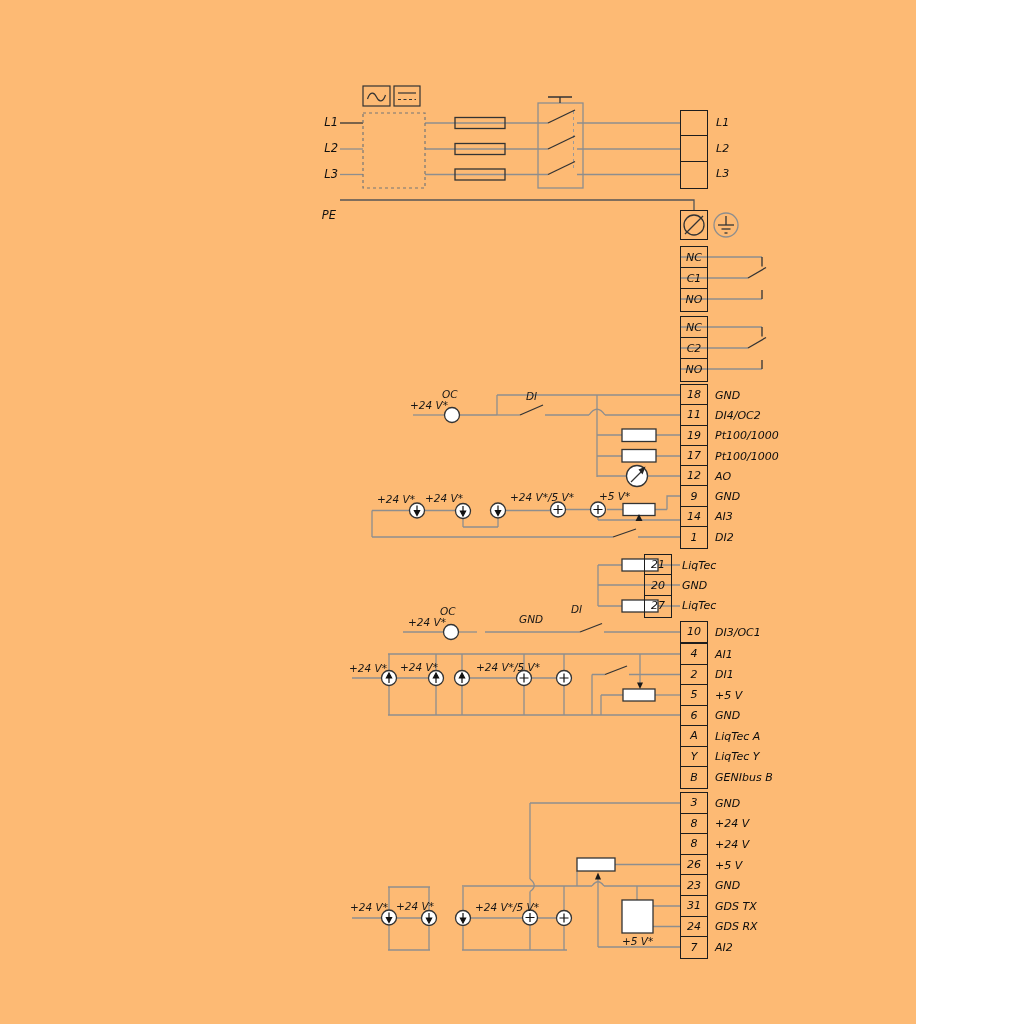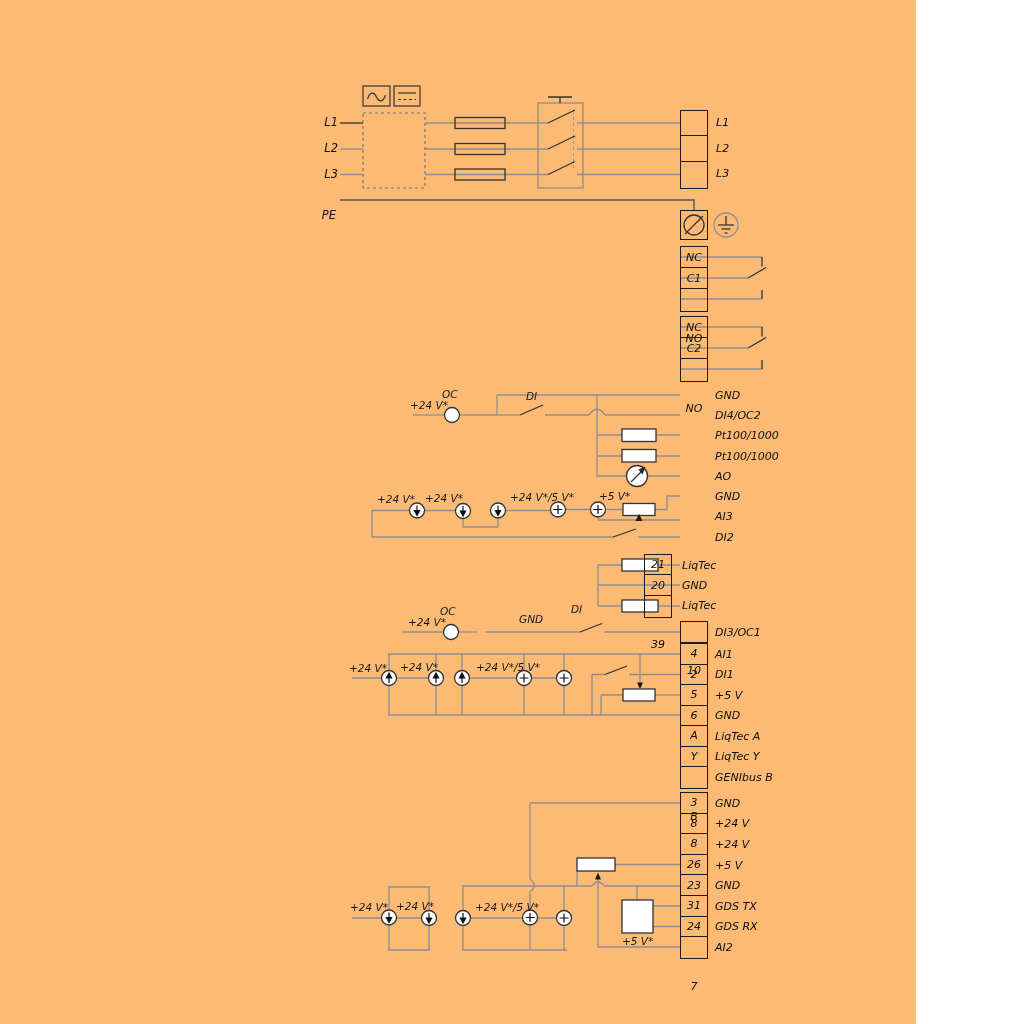--- a/index.html
+++ b/index.html
@@ -4,21 +4,21 @@
 <style>
   html,body{margin:0;padding:0;background:#fff;}
   .canvas{position:relative;width:916px;height:1024px;background:#fdba74;overflow:hidden;
           font-family:"DejaVu Sans","Liberation Sans",sans-serif;color:#111;font-style:italic;}
   svg.linework{position:absolute;left:0;top:0;}
   .txt{position:absolute;font-size:11.5px;color:#101010;line-height:14px;white-space:nowrap;}
   .ann{position:absolute;font-size:10.5px;color:#161616;line-height:12px;white-space:nowrap;}
   .tblock{position:absolute;box-sizing:border-box;border:1.4px solid #1d1d1d;background:transparent;}
   .tblock .cell{box-sizing:border-box;border-bottom:1.4px solid #1d1d1d;display:flex;align-items:center;
                 justify-content:center;font-size:11px;color:#0d0d0d;}
-  .tblock .cell:last-child{border-bottom:none;margin-top:39px;}
+  .tblock .cell:last-child{border-bottom:none;}
   .labcol{position:absolute;}
   .labcol .lab{display:flex;align-items:center;font-size:11px;color:#0d0d0d;white-space:nowrap;}
 </style>
 </head>
 <body>
 
 <div class="canvas">
 
   <svg class="linework" width="1024" height="1024" viewBox="0 0 1024 1024">
 
@@ -293,35 +293,45 @@
     <div class="cell" style="height:21px">C1</div>
     <div class="cell" style="height:21px">NO</div>
   </div>
 
   <div class="tblock" style="left:680px;top:316px;width:28px;height:66px">
     <div class="cell" style="height:21px">NC</div>
     <div class="cell" style="height:21px">C2</div>
     <div class="cell" style="height:21px">NO</div>
   </div>
 
+  <div class="tblock" style="left:680px;top:384px;width:28px;height:165px">
+    <div class="cell" style="height:20.3px">18</div>
+    <div class="cell" style="height:20.3px">11</div>
+    <div class="cell" style="height:20.3px">19</div>
+    <div class="cell" style="height:20.3px">17</div>
+    <div class="cell" style="height:20.3px">12</div>
+    <div class="cell" style="height:20.3px">9</div>
+    <div class="cell" style="height:20.3px">14</div>
+    <div class="cell" style="height:20.3px">1</div>
+  </div>
   <div class="labcol" style="left:715px;top:385px">
     <div class="lab" style="height:20.3px">GND</div>
     <div class="lab" style="height:20.3px">DI4/OC2</div>
     <div class="lab" style="height:20.3px">Pt100/1000</div>
     <div class="lab" style="height:20.3px">Pt100/1000</div>
     <div class="lab" style="height:20.3px">AO</div>
     <div class="lab" style="height:20.3px">GND</div>
     <div class="lab" style="height:20.3px">AI3</div>
     <div class="lab" style="height:20.3px">DI2</div>
   </div>
 
   <div class="tblock" style="left:644px;top:554px;width:28px;height:64px">
     <div class="cell" style="height:20.4px">21</div>
     <div class="cell" style="height:20.4px">20</div>
-    <div class="cell" style="height:20.4px">39</div>
+    <div class="cell" style="height:20.4px">27</div>
   </div>
   <div class="labcol" style="left:682px;top:555px">
     <div class="lab" style="height:20.4px">LiqTec</div>
     <div class="lab" style="height:20.4px">GND</div>
     <div class="lab" style="height:20.4px">LiqTec</div>
   </div>
 
   <div class="tblock" style="left:680px;top:621px;width:28px;height:22px">
     <div class="cell" style="height:19.2px">10</div>
   </div>

